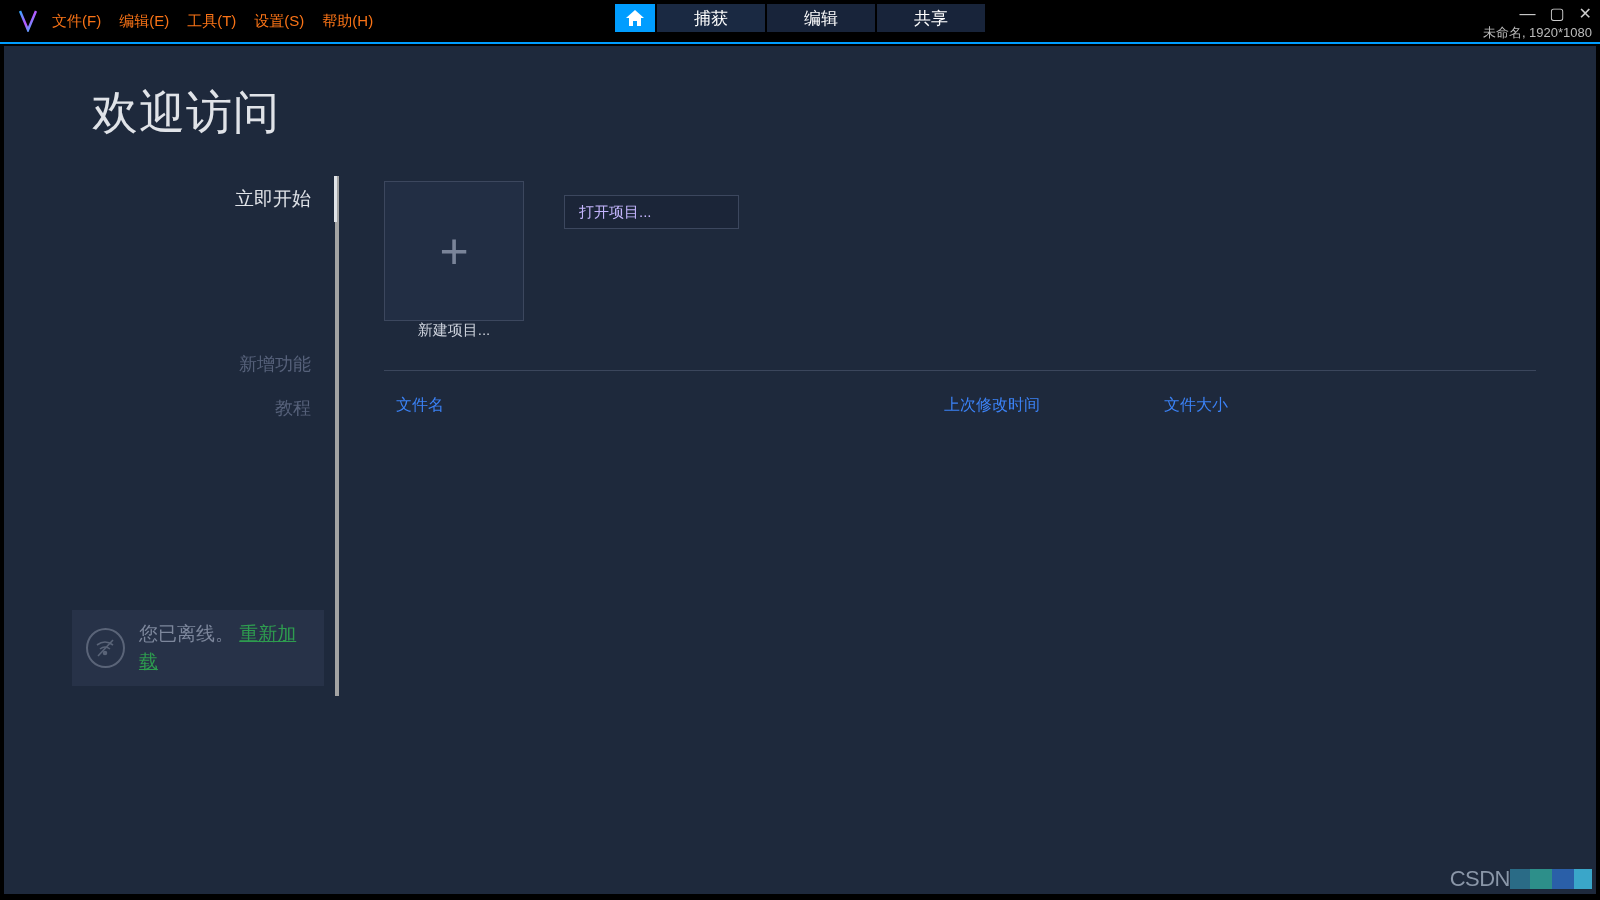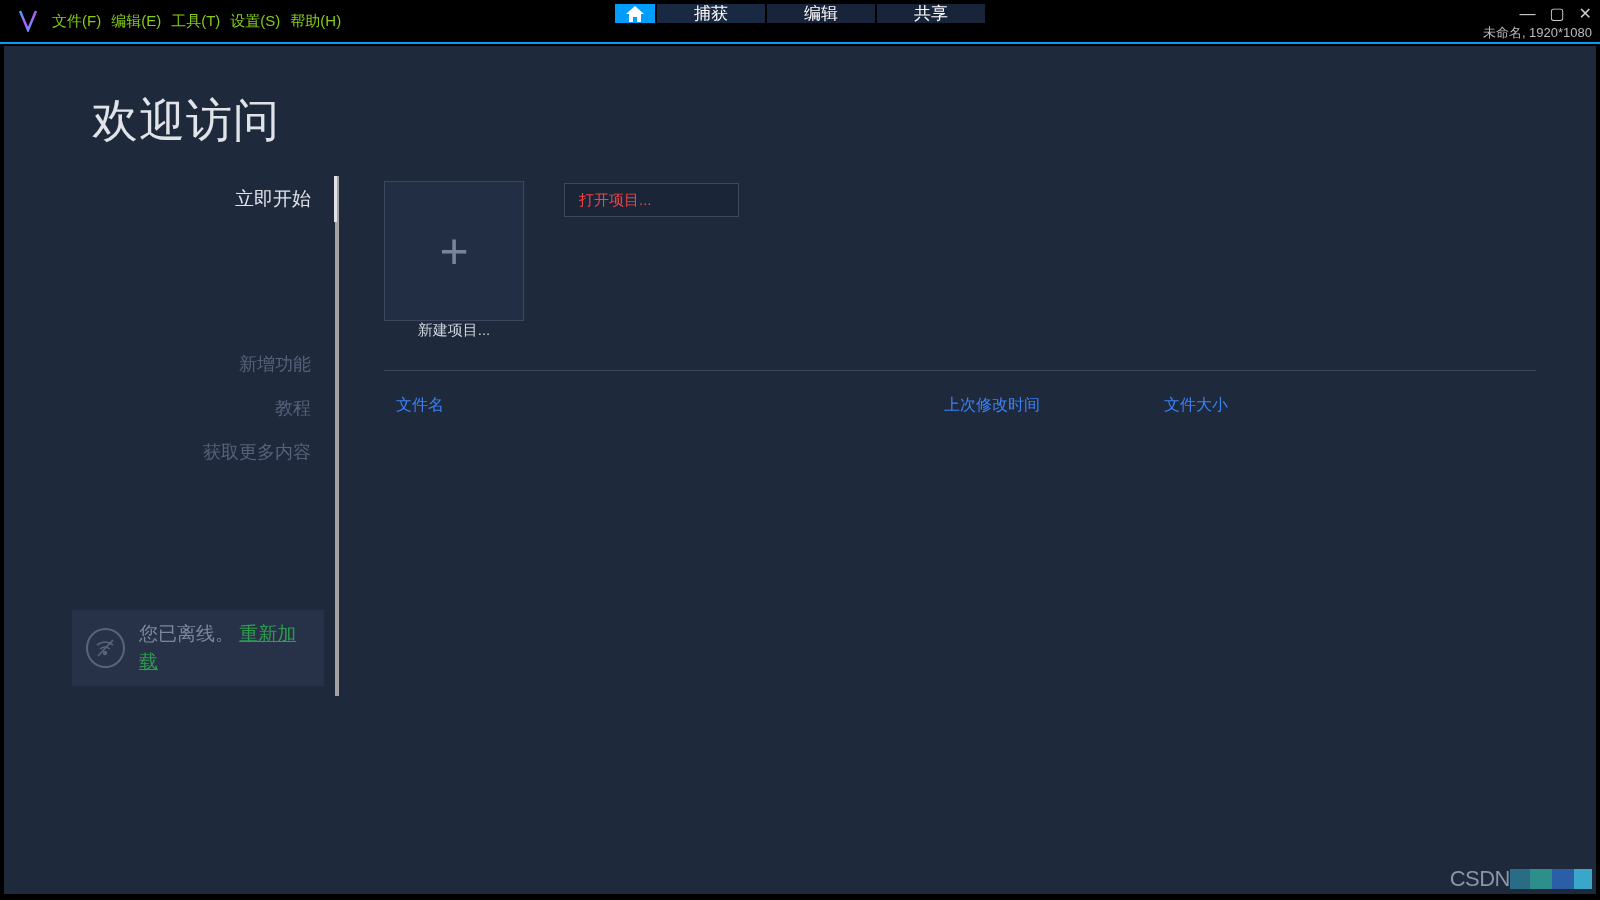--- a/index.html
+++ b/index.html
@@ -1,55 +1,55 @@
 <!DOCTYPE html>
 <html><head>
 <meta charset="utf-8">
 <style>
 * { margin: 0; padding: 0; box-sizing: border-box; font-family: "Microsoft YaHei", "Segoe UI", Arial, sans-serif; }
 body { background: #000; width: 1600px; height: 900px; overflow: hidden; color: #ccc; }
 
 .titlebar { height: 44px; background: #000; display: flex; align-items: center; border-bottom: 2px solid #009dff; }
 .app-logo { width: 24px; height: 24px; margin: 0 12px 0 16px; display:flex; align-items:center; justify-content:center;}
-.menubar { display: flex; align-items: center; gap: 10px; font-size: 15px; color: #84cc16; }
+.menubar { display: flex; align-items: center; gap: 18px; font-size: 15px; color: #f97316; }
 .menubar span { cursor: pointer; }
 
-.mode-tabs { position: absolute; left: 50%; top: 0; transform: translateX(-50%); display: flex; height: 19px; margin-top:4px;}
+.mode-tabs { position: absolute; left: 50%; top: 0; transform: translateX(-50%); display: flex; height: 28px; margin-top:4px;}
 .mode-tab { width: 108px; display: flex; align-items: center; justify-content: center; color: #fff; font-size: 17px; font-weight: 500; background: #18243a; cursor: pointer; }
 .mode-tab.home { width: 40px; background: #009dff; }
 .mode-tab.capture { background: #1a2942; }
 .mode-tabs .mode-tab + .mode-tab { margin-left: 2px;}
 
 .window-controls { position: absolute; right: 8px; top: 6px; display: flex; gap: 14px; color: #ccc; }
 .window-controls span { cursor: pointer; font-size: 16px; line-height:1; }
 
 .status-label { position: absolute; right: 8px; top: 24px; font-size: 13px; color: #bbb; }
 
 .workspace { position: absolute; top: 46px; left: 4px; right: 4px; bottom: 6px; background: #1e293c; }
 
-.welcome-title { font-size: 46px; font-weight: 300; color: #e0e3e8; position: absolute; left: 88px; top: 36px; letter-spacing: 1px; margin-top: 8px; }
+.welcome-title { font-size: 46px; font-weight: 300; color: #e0e3e8; position: absolute; left: 88px; top: 36px; letter-spacing: 1px; }
 
 .sidebar { position: absolute; left: 65px; top: 130px; width: 270px; height: 520px; border-right: 4px solid #a3a3a3; }
 .sidebar-item { text-align: right; padding: 10px 24px 10px 0; font-size: 18px; color: #56617a; cursor: pointer; }
 .sidebar-item.active { color: #e0e3e8; font-size: 19px; position:relative;}
 .sidebar-item.active::after{content:"";position:absolute;right:-2px;top:0;bottom:0;width:3px;background:#e0e3e8;}
 .sidebar-gap { height: 120px; }
 
 .offline-box { position: absolute; left: 3px; bottom: 10px; width: 252px; height: 76px; background: #273248; display: flex; align-items: center; padding: 0 14px; gap: 14px; }
 .offline-icon { width: 40px; height: 40px; border: 2px solid #5a6478; border-radius: 50%; display:flex;align-items:center;justify-content:center;}
 .offline-text { font-size: 19px; color: #7d879c; line-height: 1.5; }
 .offline-text a { color: #2e9c4f; text-decoration: underline; cursor: pointer; }
 
 .content { position: absolute; left: 380px; top: 135px; right: 60px; }
 .tile-row { display: flex; gap: 40px; align-items: flex-start; }
 .new-project-tile { width: 140px; text-align: center; cursor: pointer; }
 .tile-box { width: 140px; height: 140px; border: 1px solid #3c475e; background: #222e44; display: flex; align-items: center; justify-content: center; }
 .plus { font-size: 50px; color: #7a8499; font-weight: 200; line-height:1;}
 .tile-label { font-size: 15px; color: #cdd2dc; }
-.open-project-btn { width: 175px; height: 34px; border: 1px solid #3c475e; background: #1b2538; color: #ef4444; font-size: 15px; display: flex; align-items: center; padding-left: 14px; cursor: pointer; margin-top: 2px;}
+.open-project-btn { width: 175px; height: 34px; border: 1px solid #3c475e; background: #1b2538; color: #c4b5fd; font-size: 15px; display: flex; align-items: center; padding-left: 14px; cursor: pointer; margin-top: 14px;}
 
 .divider { height: 1px; background: #3b465c; margin-top: 30px; }
 .table-header { display: flex; margin-top: 24px; font-size: 16px; color: #3b82f6; }
 .col-name { flex: 0 0 560px; padding-left: 12px;}
 .col-modified { flex: 0 0 220px; }
 .col-size { flex: 1; }
 
 .watermark { position: absolute; right: 4px; bottom: 2px; display:flex; align-items:center; gap:0;}
 .watermark-text { font-size: 22px; color: #8a96a8; font-family: Arial; letter-spacing:-0.5px;}
 .wm-bar{height:20px;}
@@ -98,21 +98,20 @@
 </div>
 
 <div class="workspace">
   <div class="welcome-title">欢迎访问</div>
 
   <div class="sidebar">
     <div class="sidebar-item active">立即开始</div>
     <div class="sidebar-gap"></div>
     <div class="sidebar-item">新增功能</div>
     <div class="sidebar-item">教程</div>
-    <div class="sidebar-item">获取更多内容</div>
 
     <div class="offline-box">
       <div class="offline-icon">
         <svg width="22" height="22" viewBox="0 0 22 22" fill="none" stroke="#5a6478" stroke-width="1.6">
             <path d="M3 8 Q11 2 19 8"></path>
             <path d="M6 12 Q11 8 16 12"></path>
             <circle cx="11" cy="16" r="1.5" fill="#5a6478"></circle>
             <line x1="4" y1="19" x2="19" y2="3"></line>
           </svg>
       </div>

